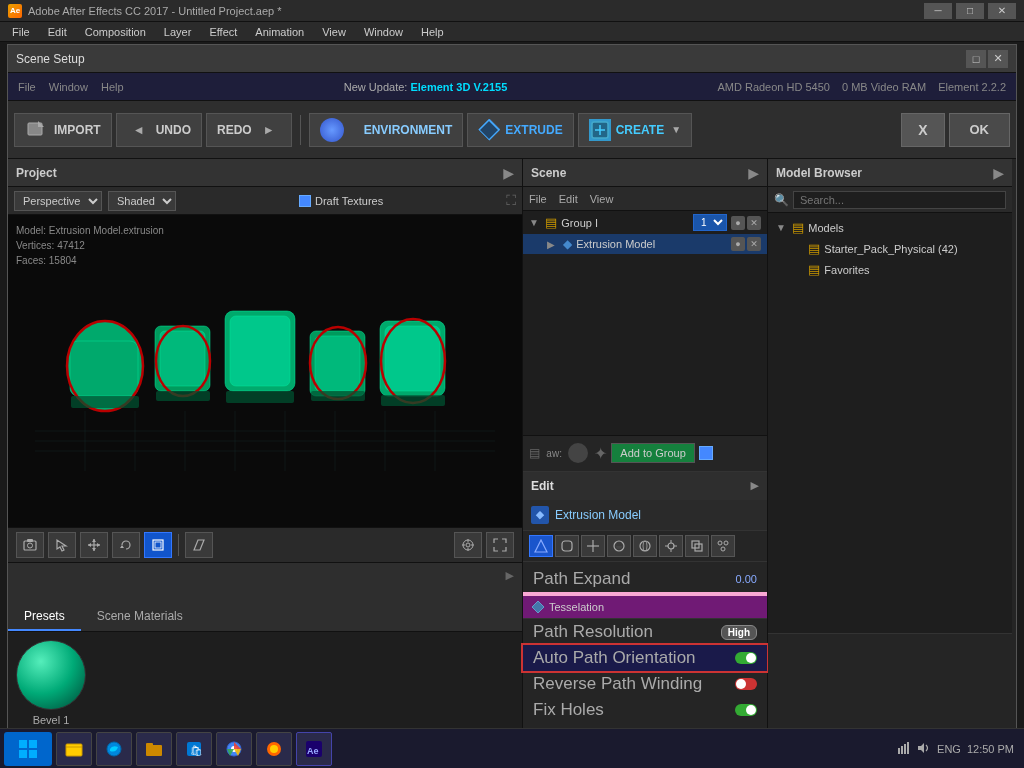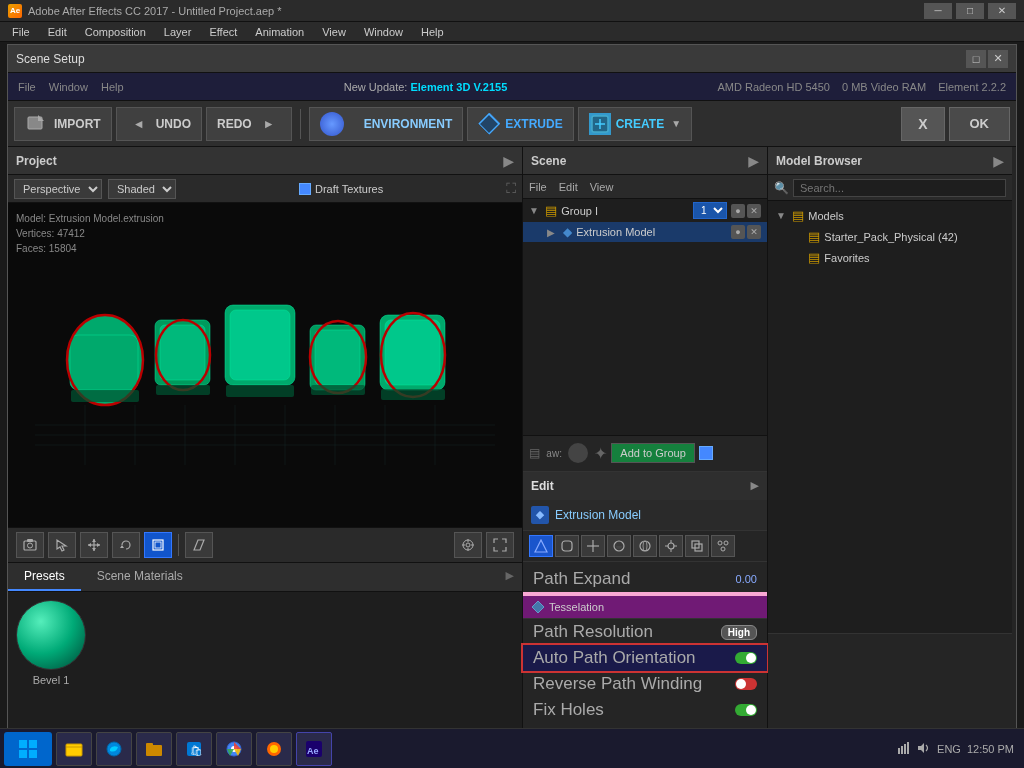--- a/index.html
+++ b/index.html
@@ -17,21 +17,21 @@
     .menu-item { padding: 2px 8px; font-size: 11px; color: #ccc; cursor: pointer; }
 
     
     .scene-setup { background: #252525; border: 1px solid #555; width: 1010px; margin: 2px auto; height: 710px; display: flex; flex-direction: column; }
     .scene-setup-titlebar { background: #3a3a3a; height: 28px; display: flex; align-items: center; justify-content: space-between; padding: 0 8px; border-bottom: 1px solid #111; }
     .scene-setup-title { font-size: 12px; color: #ddd; }
     .scene-setup-controls { display: flex; gap: 2px; }
     .scene-setup-btn { width: 20px; height: 18px; background: #555; border: none; color: #ccc; font-size: 11px; cursor: pointer; display: flex; align-items: center; justify-content: center; }
 
     
-    .toolbar { background: #2e2e2e; height: 46px; display: flex; align-items: center; padding: 0 6px; gap: 4px; border-bottom: 1px solid #111; }
+    .toolbar { background: #2e2e2e; height: 58px; display: flex; align-items: center; padding: 0 6px; gap: 4px; border-bottom: 1px solid #111; }
     .tb-btn { display: flex; align-items: center; gap: 5px; background: #404040; border: 1px solid #555; color: #ccc; padding: 4px 10px; cursor: pointer; height: 34px; font-size: 12px; font-weight: bold; }
     .tb-btn .tb-icon { width: 24px; height: 24px; display: flex; align-items: center; justify-content: center; }
     .tb-btn-import .tb-icon { color: #888; }
     .tb-btn-undo .tb-icon, .tb-btn-redo .tb-icon { color: #aaa; }
     .tb-btn-env { color: #88ccff; gap: 20px; }
     .tb-btn-env .tb-icon { background: radial-gradient(circle, #6699ff, #3355cc); border-radius: 50%; width: 24px; height: 24px; }
     .tb-btn-extrude { color: #44aaff; }
     .tb-btn-extrude .tb-icon { background: #4488cc; width: 22px; height: 22px; clip-path: polygon(50% 0%, 100% 50%, 50% 100%, 0% 50%); }
     .tb-btn-create { color: #44ccff; }
     .tb-btn-create .tb-icon { background: #3399cc; width: 22px; height: 22px; }
@@ -61,21 +61,21 @@
 
     
     .viewport-toolbar { background: #2a2a2a; height: 36px; display: flex; align-items: center; padding: 0 8px; gap: 4px; border-top: 1px solid #111; border-bottom: 1px solid #111; }
     .vt-btn { width: 28px; height: 26px; background: #3a3a3a; border: 1px solid #555; color: #ccc; cursor: pointer; display: flex; align-items: center; justify-content: center; font-size: 13px; }
     .vt-btn.active { background: #1155cc; border-color: #3377ff; }
     .vt-sep { width: 1px; height: 22px; background: #555; margin: 0 2px; }
 
     
     .bottom-panel { height: 190px; display: flex; flex-direction: column; }
     .bottom-tabs { display: flex; background: #2e2e2e; border-bottom: 1px solid #111; }
-    .bottom-tab { padding: 6px 16px; font-size: 12px; color: #aaa; cursor: pointer; }
+    .bottom-tab { padding: 6px 16px; font-size: 12px; color: #aaa; cursor: pointer; margin-top: 40px; }
     .bottom-tab.active { color: #fff; border-bottom: 2px solid #4488ff; }
     .bottom-content { flex: 1; background: #1e1e1e; padding: 8px; display: flex; gap: 8px; }
     .preset-item { display: flex; flex-direction: column; align-items: center; gap: 4px; }
     .preset-ball { width: 70px; height: 70px; border-radius: 50%; background: radial-gradient(circle at 35% 30%, #55eebb, #00aa77 50%, #004433); border: 1px solid #333; }
     .preset-label { font-size: 11px; color: #aaa; }
 
     
     .scene-panel { width: 245px; display: flex; flex-direction: column; border-right: 1px solid #111; }
     .scene-file-menu { background: #2a2a2a; height: 24px; display: flex; align-items: center; padding: 0 6px; gap: 12px; border-bottom: 1px solid #111; }
     .scene-menu-item { font-size: 11px; color: #aaa; cursor: pointer; }

